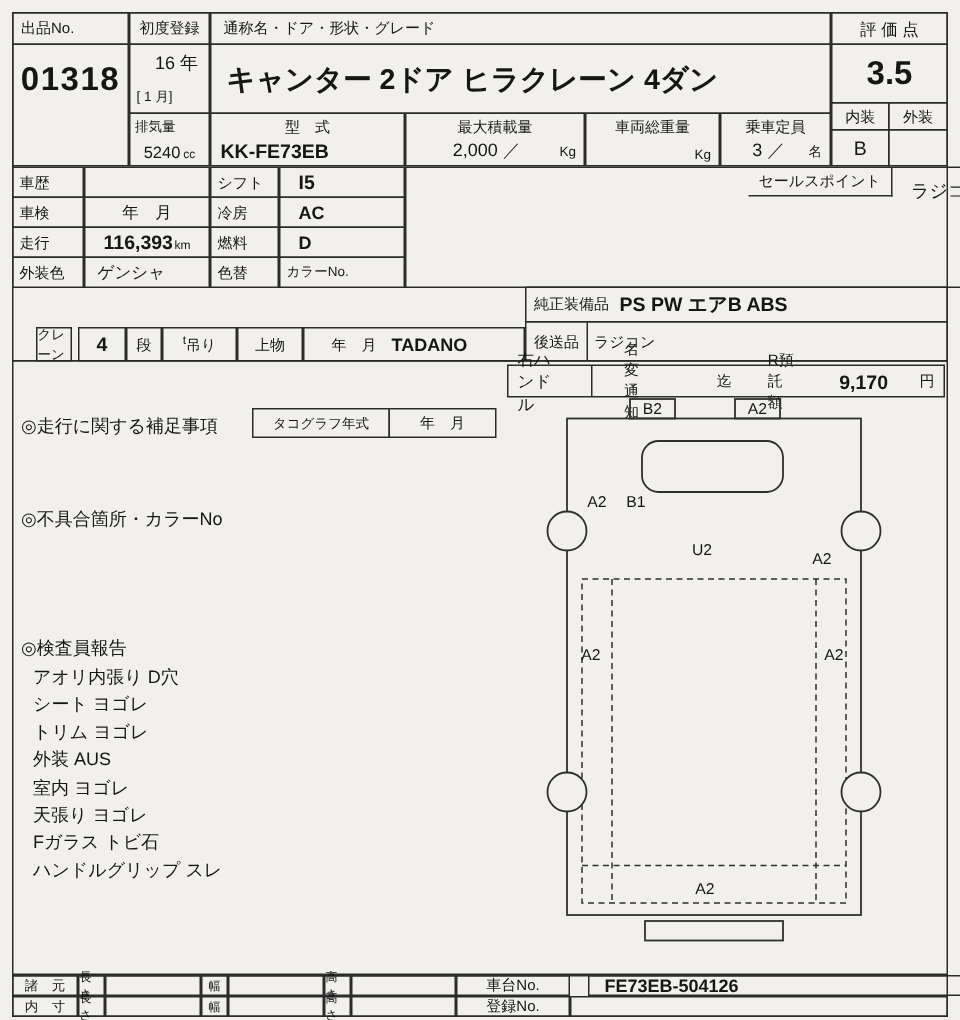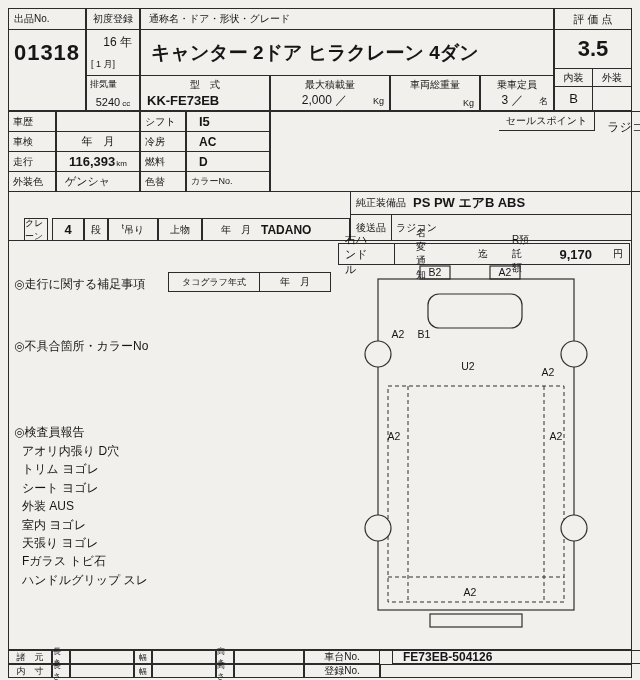--- a/index.html
+++ b/index.html
@@ -165,22 +165,22 @@
 </div>
 
 <div class="t fs12" style="left:14px;top:276px">◎走行に関する補足事項</div>
 <div class="c fs9 ctr" style="left:168px;top:272px;width:92px;height:20px">タコグラフ年式</div>
 <div class="c fs10 ctr" style="left:259px;top:272px;width:72px;height:20px">年　月</div>
 
 <div class="t fs12" style="left:14px;top:338px">◎不具合箇所・カラーNo</div>
 <div class="t fs12" style="left:14px;top:424px">◎検査員報告</div>
 <div class="t" style="left:22px;top:442px">
     <div class="note-line">アオリ内張り D穴</div>
+    <div class="note-line">シート ヨゴレ</div>
     <div class="note-line">トリム ヨゴレ</div>
-    <div class="note-line">シート ヨゴレ</div>
     <div class="note-line">外装 AUS</div>
     <div class="note-line">室内 ヨゴレ</div>
     <div class="note-line">天張り ヨゴレ</div>
     <div class="note-line">Fガラス トビ石</div>
     <div class="note-line">ハンドルグリップ スレ</div>
   </div>
 
 <svg style="position:absolute;left:350px;top:262px" width="280" height="386" viewBox="0 0 280 386">
   <rect class="shape" x="70" y="4" width="30" height="13"></rect>
   <rect class="shape" x="140" y="4" width="30" height="13"></rect>

